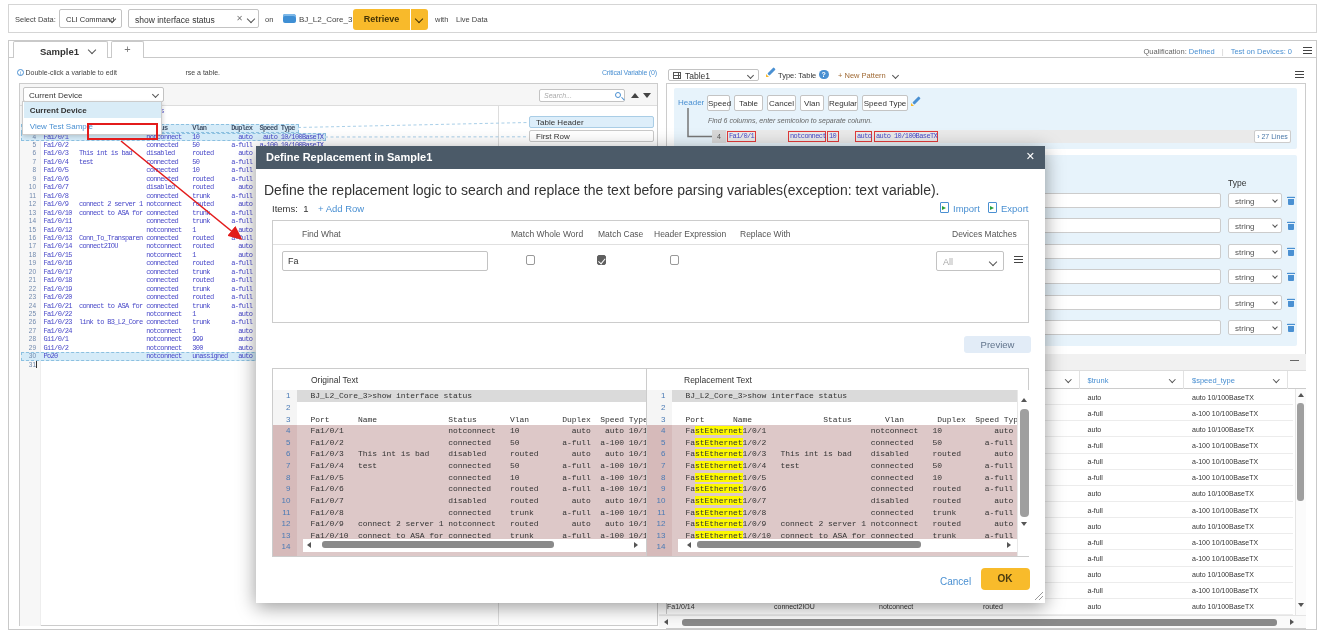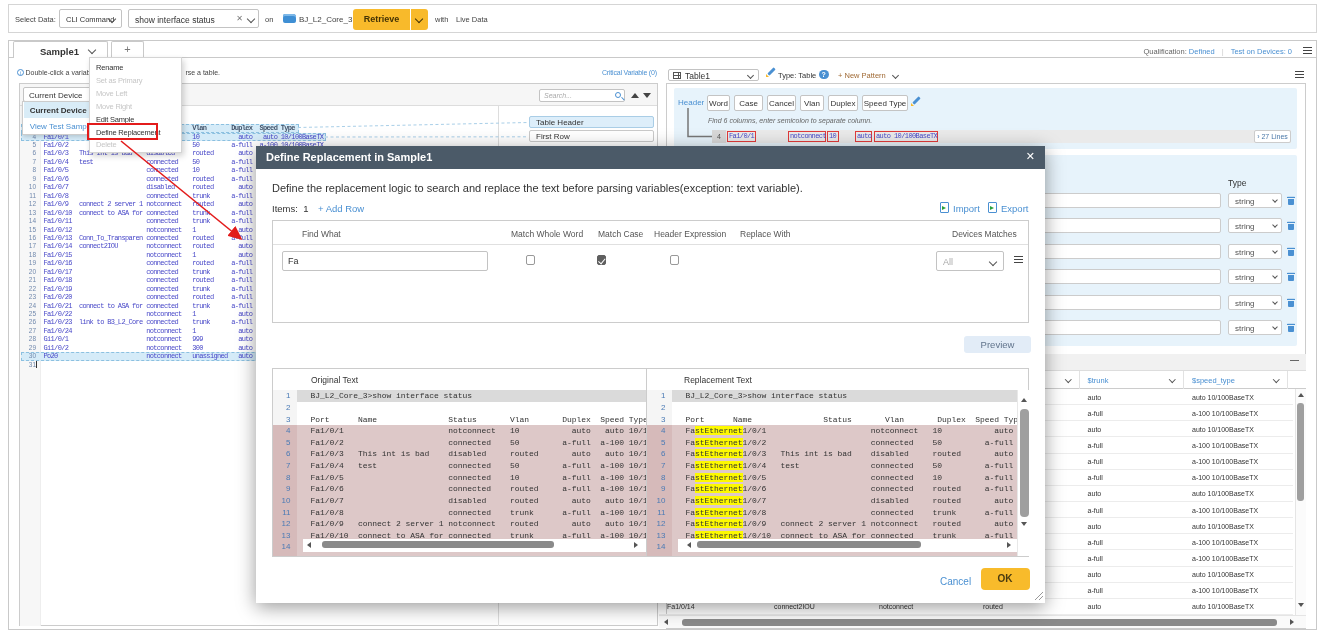--- a/index.html
+++ b/index.html
@@ -130,21 +130,21 @@
 .sb-arrow-l { width:0;height:0;border-top:3.5px solid transparent;border-bottom:3.5px solid transparent;border-right:4.5px solid #555; }
 .sb-arrow-r { width:0;height:0;border-top:3.5px solid transparent;border-bottom:3.5px solid transparent;border-left:4.5px solid #555; }
 .sb-arrow-u { width:0;height:0;border-left:3.5px solid transparent;border-right:3.5px solid transparent;border-bottom:4.5px solid #555; }
 .sb-arrow-d { width:0;height:0;border-left:3.5px solid transparent;border-right:3.5px solid transparent;border-top:4.5px solid #555; }
 
 
 #dialog { left:256px; top:146px; width:789px; height:457px; background:#fff; box-shadow:0 4px 18px rgba(0,0,0,.4); }
 #dlg-header { position:absolute; left:0; top:0; width:789px; height:22.5px; background:#4b5a68; }
 #dlg-title { position:absolute; left:10px; top:5px; color:#fff; font-size:11px; font-weight:bold; }
 #dlg-close { position:absolute; right:10px; top:4px; color:#fff; font-size:11px; }
-#dlg-desc { position:absolute; left:16px; top:36px; font-size:11px; color:#333; }
+#dlg-desc { position:absolute; left:8px; top:36px; font-size:14px; color:#333; }
 #dlg-items { position:absolute; left:16px; top:57px; font-size:9.5px; color:#333; }
 #dlg-addrow { position:absolute; left:62px; top:57px; font-size:9.5px; color:#4a90d2; }
 .io-icon { position:absolute; top:56px; width:9px; height:11px; border:1.2px solid #4a90d2; border-radius:1px; }
 .io-icon:after { content:""; position:absolute; left:1px; top:3px; width:0; height:0; border-top:2.5px solid transparent; border-bottom:2.5px solid transparent; border-left:4px solid #2ba13c; }
 #dlg-import-icon { left:684px; }
 #dlg-export-icon { left:732px; }
 #dlg-import { position:absolute; left:697px; top:57px; font-size:9.5px; color:#4a90d2; }
 #dlg-export { position:absolute; left:745px; top:57px; font-size:9.5px; color:#4a90d2; }
 #findbox { position:absolute; left:16px; top:74px; width:757px; height:103px; border:1px solid #ccc; }
 #findbox .hd { position:absolute; top:8px; font-size:8.5px; color:#555; white-space:nowrap;margin-left:20px; }
@@ -328,25 +328,25 @@
     <span id="newpat">+ New Pattern</span>
     <i class="chev abs" id="newpat-chev"></i>
 
     <div id="rightbox" class="abs"></div>
     <div id="bluepanel1" class="abs">
       <span id="hdr-label">Header</span>
       <svg class="overlay" width="120" height="61" style="left:0;top:0">
         <polyline points="14,20 14,48.5 38,48.5" fill="none" stroke="#777" stroke-width="1.5"></polyline>
       </svg>
       <div id="coltags">
-          <div class="coltag" style="left:33px;width:23px">Word</div>
-          <div class="coltag" style="left:60px;width:29px">Case</div>
+          <div class="coltag" style="left:33px;width:23px">Speed</div>
+          <div class="coltag" style="left:60px;width:29px">Table</div>
           <div class="coltag" style="left:93px;width:29px">Cancel</div>
           <div class="coltag" style="left:126px;width:24px">Vlan</div>
-          <div class="coltag" style="left:154px;width:30px">Duplex</div>
+          <div class="coltag" style="left:154px;width:30px">Regular</div>
           <div class="coltag" style="left:188px;width:46px">Speed Type</div>
         </div>
       <i class="pencil" style="left:238px;top:8px"></i>
       <span id="hint">Find 6 columns, enter semicolon to separate column.</span>
       <div id="row4strip">
         <span id="row4num">4</span>
         <div id="tokens" class="mono">
             <span class="tok" style="left:15px;width:29px">Fa1/0/1</span>
             <span class="tok" style="left:76px;width:38px">notconnect</span>
             <span class="tok" style="left:115px;width:12px">10</span>
@@ -553,29 +553,20 @@
         <div class="sb-arrow-r" style="position:absolute;left:631px;top:3px"></div>
       </div>
     </div>
   </div>
 
   <div id="srclist" class="abs">
       <div class="it it0">Current Device</div>
       <div class="it it1">View Test Sample</div>
     </div>
 
-  <div id="ctxmenu" class="abs">
-      <div class="mi" style="top:5px;color:#333">Rename</div>
-      <div class="mi" style="top:17.9px;color:#c6c6c6">Set as Primary</div>
-      <div class="mi" style="top:30.8px;color:#c6c6c6">Move Left</div>
-      <div class="mi" style="top:43.7px;color:#c6c6c6">Move Right</div>
-      <div class="mi" style="top:56.6px;color:#333">Edit Sample</div>
-      <div class="mi" style="top:69.5px;color:#333">Define Replacement</div>
-      <div class="mi" style="top:82.4px;color:#c6c6c6">Delete</div>
-    </div>
   <div id="redbox" class="abs"></div>
   <svg class="overlay abs" id="arrow-svg" style="left:0;top:0" width="300" height="280">
     <defs>
         <marker id="ah" markerWidth="9" markerHeight="8" refX="7" refY="4" orient="auto">
           <path d="M0,0 L9,4 L0,8 z" fill="#e31b1b"></path>
         </marker>
       </defs>
     <line x1="121" y1="141" x2="240" y2="238" stroke="#e31b1b" stroke-width="1.6" marker-end="url(#ah)"></line>
   </svg>
 

